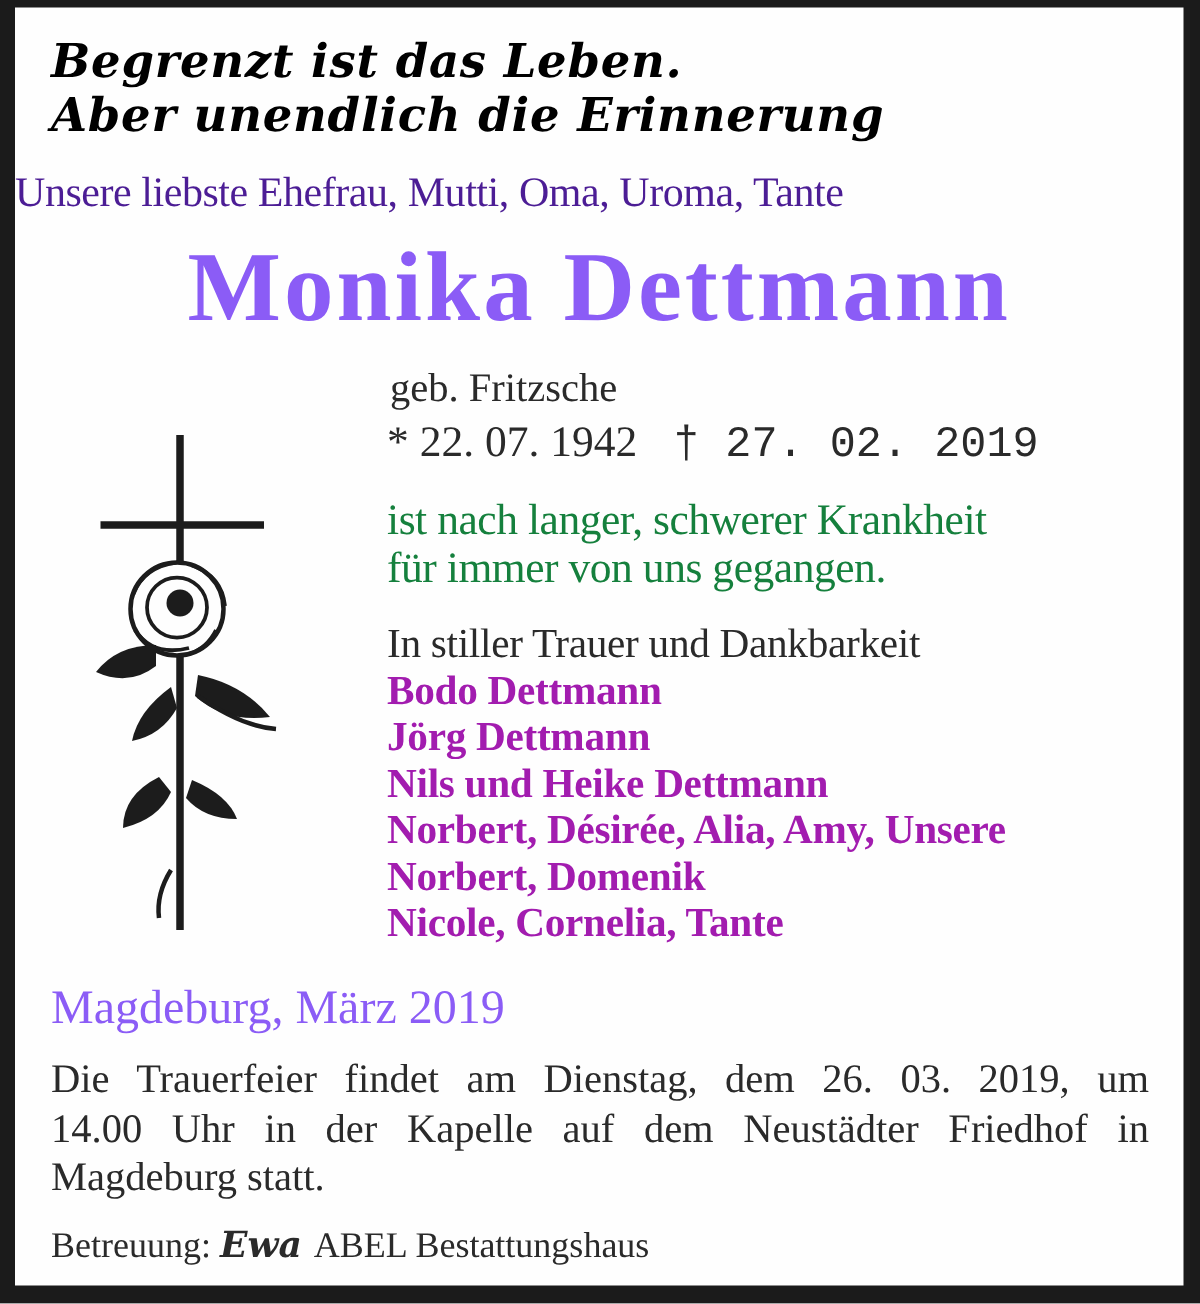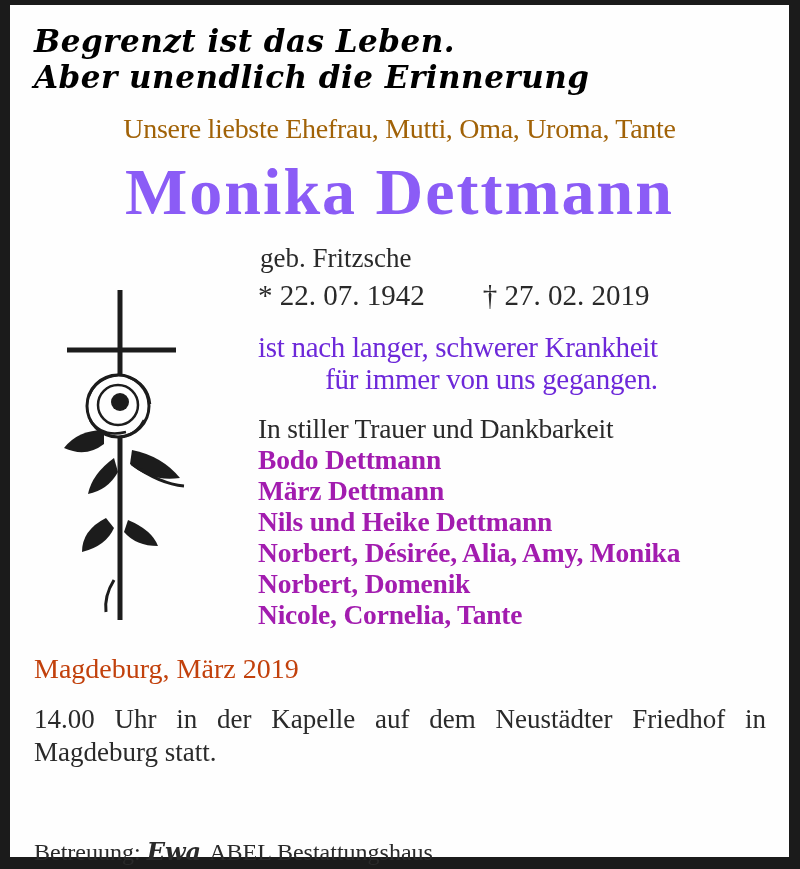--- a/index.html
+++ b/index.html
@@ -34,24 +34,24 @@
     font-size: 31px;
     line-height: 36px;
     letter-spacing: 0.5px;
     color: #000000;
   }
   .intro {
     position: absolute;
     left: 0;
     top: 108px;
     width: 100%;
-    text-align: center;
+    text-align: left;
     font-size: 28px;
     letter-spacing: -0.3px;
-    color: #a16207;
+    color: #4c1d95;
   }
   .name {
     position: absolute;
     left: 0;
     top: 146px;
     width: 100%;
     margin: 0;
     text-align: center;
     font-size: 66px;
     font-weight: bold;
@@ -74,72 +74,71 @@
     color: #2a2a2a;
   }
   .dates {
     position: absolute;
     left: 248px;
     top: 274px;
     font-size: 29px;
     color: #2a2a2a;
   }
   .dates .death {
-    margin-left: 58px;
+    margin-left: 24px;
+    font-family: Liberation Mono, monospace;
   }
   .passing {
     position: absolute;
     left: 248px;
     top: 326px;
     font-size: 29px;
     line-height: 32px;
     letter-spacing: -0.3px;
-    color: #6d28d9;
-    text-align: right;
+    color: #15803d;
   }
   .mourning {
     position: absolute;
     left: 248px;
     top: 408px;
     font-size: 27.5px;
     line-height: 31px;
     letter-spacing: -0.2px;
     color: #2a2a2a;
   }
   .mourner {
     font-weight: bold;
     color: #a21caf;
   }
   .placedate {
     position: absolute;
     left: 24px;
     top: 648px;
-    font-size: 28px;
-    color: #c2410c;
+    font-size: 32px;
+    color: #8b5cf6;
   }
   .funeral {
     position: absolute;
     left: 24px;
     top: 698px;
     width: 732px;
     font-size: 27px;
     line-height: 32.5px;
     color: #2a2a2a;
   }
   .funeral .jline {
     text-align: justify;
     text-align-last: justify;
   }
   .care {
     position: absolute;
     left: 24px;
     top: 810px;
     font-size: 24px;
     color: #2a2a2a;
-    margin-top: 22px;
   }
   .care .script {
     font-family: "DejaVu Serif", serif;
     font-style: italic;
     font-weight: bold;
     margin: 0 6px 0 6px;
   }
   .care .company {
     margin-left: 2px;
   }
@@ -188,30 +187,31 @@
     </div>
 
     <div class="passing">
       <div>ist nach langer, schwerer Krankheit</div>
       <div>für immer von uns gegangen.</div>
     </div>
 
     <div class="mourning">
       <div>In stiller Trauer und Dankbarkeit</div>
       <div class="mourner">Bodo Dettmann</div>
-      <div class="mourner">März Dettmann</div>
+      <div class="mourner">Jörg Dettmann</div>
       <div class="mourner">Nils und Heike Dettmann</div>
-      <div class="mourner">Norbert, Désirée, Alia, Amy, Monika</div>
+      <div class="mourner">Norbert, Désirée, Alia, Amy, Unsere</div>
       <div class="mourner">Norbert, Domenik</div>
       <div class="mourner">Nicole, Cornelia, Tante</div>
     </div>
 
     <div class="placedate">Magdeburg, März 2019</div>
 
     <div class="funeral">
+      <div class="jline">Die Trauerfeier findet am Dienstag, dem 26. 03. 2019, um</div>
       <div class="jline">14.00 Uhr in der Kapelle auf dem Neustädter Friedhof in</div>
       <div class="jlast">Magdeburg statt.</div>
     </div>
 
     <div class="care">
       <span>Betreuung:</span><span class="script">Ewa</span><span class="company">ABEL Bestattungshaus</span>
     </div>
 
   </div>
 </div>

